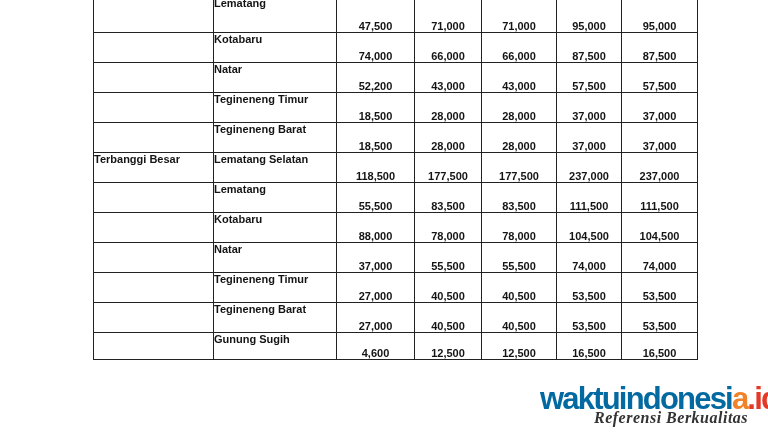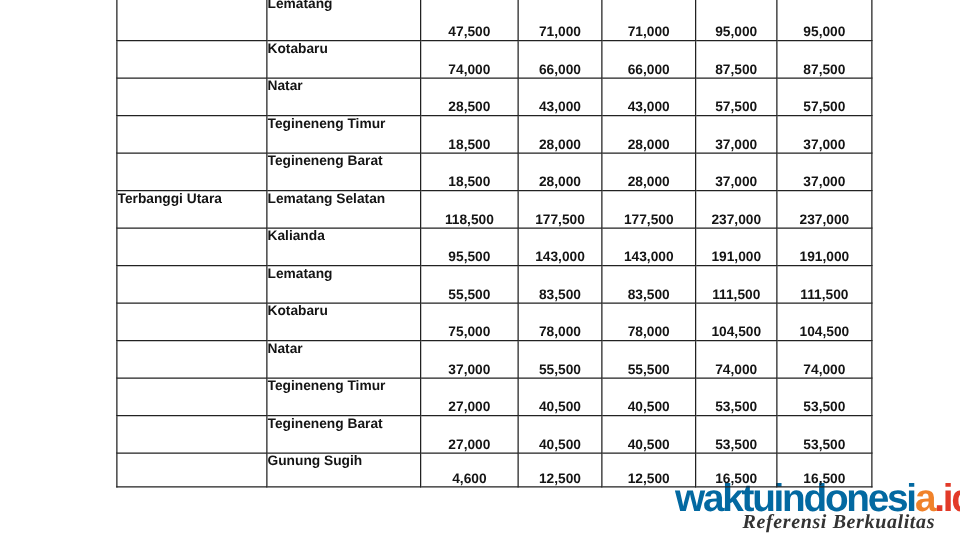--- a/index.html
+++ b/index.html
@@ -106,21 +106,21 @@
           <td class="cell-dest">Kotabaru</td>
           <td class="cell-val">74,000</td>
           <td class="cell-val">66,000</td>
           <td class="cell-val">66,000</td>
           <td class="cell-val">87,500</td>
           <td class="cell-val">87,500</td>
         </tr>
         <tr>
           <td class="cell-origin"></td>
           <td class="cell-dest">Natar</td>
-          <td class="cell-val">28,500</td>
+          <td class="cell-val">52,200</td>
           <td class="cell-val">43,000</td>
           <td class="cell-val">43,000</td>
           <td class="cell-val">57,500</td>
           <td class="cell-val">57,500</td>
         </tr>
         <tr>
           <td class="cell-origin"></td>
           <td class="cell-dest">Tegineneng Timur</td>
           <td class="cell-val">18,500</td>
           <td class="cell-val">28,000</td>
@@ -131,50 +131,41 @@
         <tr>
           <td class="cell-origin"></td>
           <td class="cell-dest">Tegineneng Barat</td>
           <td class="cell-val">18,500</td>
           <td class="cell-val">28,000</td>
           <td class="cell-val">28,000</td>
           <td class="cell-val">37,000</td>
           <td class="cell-val">37,000</td>
         </tr>
         <tr>
-          <td class="cell-origin">Terbanggi Utara</td>
+          <td class="cell-origin">Terbanggi Besar</td>
           <td class="cell-dest">Lematang Selatan</td>
           <td class="cell-val">118,500</td>
           <td class="cell-val">177,500</td>
           <td class="cell-val">177,500</td>
           <td class="cell-val">237,000</td>
           <td class="cell-val">237,000</td>
         </tr>
         <tr>
           <td class="cell-origin"></td>
-          <td class="cell-dest">Kalianda</td>
-          <td class="cell-val">95,500</td>
-          <td class="cell-val">143,000</td>
-          <td class="cell-val">143,000</td>
-          <td class="cell-val">191,000</td>
-          <td class="cell-val">191,000</td>
-        </tr>
-        <tr>
-          <td class="cell-origin"></td>
           <td class="cell-dest">Lematang</td>
           <td class="cell-val">55,500</td>
           <td class="cell-val">83,500</td>
           <td class="cell-val">83,500</td>
           <td class="cell-val">111,500</td>
           <td class="cell-val">111,500</td>
         </tr>
         <tr>
           <td class="cell-origin"></td>
           <td class="cell-dest">Kotabaru</td>
-          <td class="cell-val">75,000</td>
+          <td class="cell-val">88,000</td>
           <td class="cell-val">78,000</td>
           <td class="cell-val">78,000</td>
           <td class="cell-val">104,500</td>
           <td class="cell-val">104,500</td>
         </tr>
         <tr>
           <td class="cell-origin"></td>
           <td class="cell-dest">Natar</td>
           <td class="cell-val">37,000</td>
           <td class="cell-val">55,500</td>

